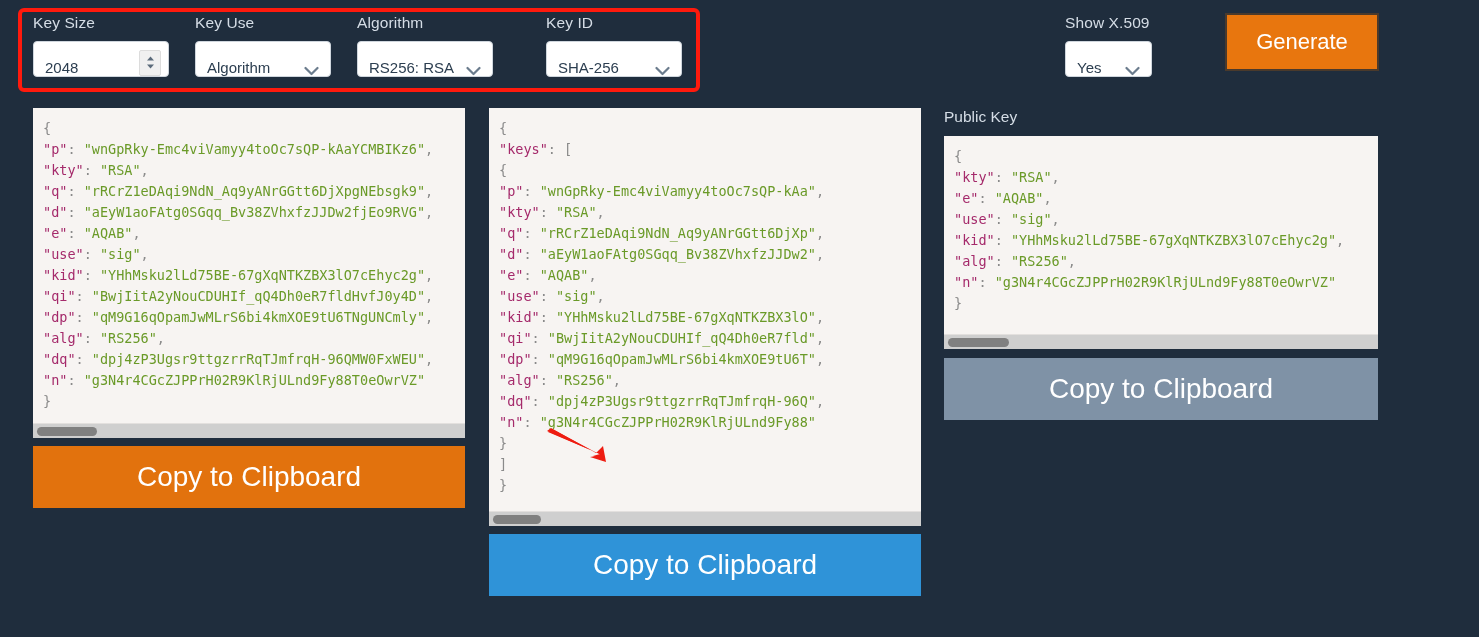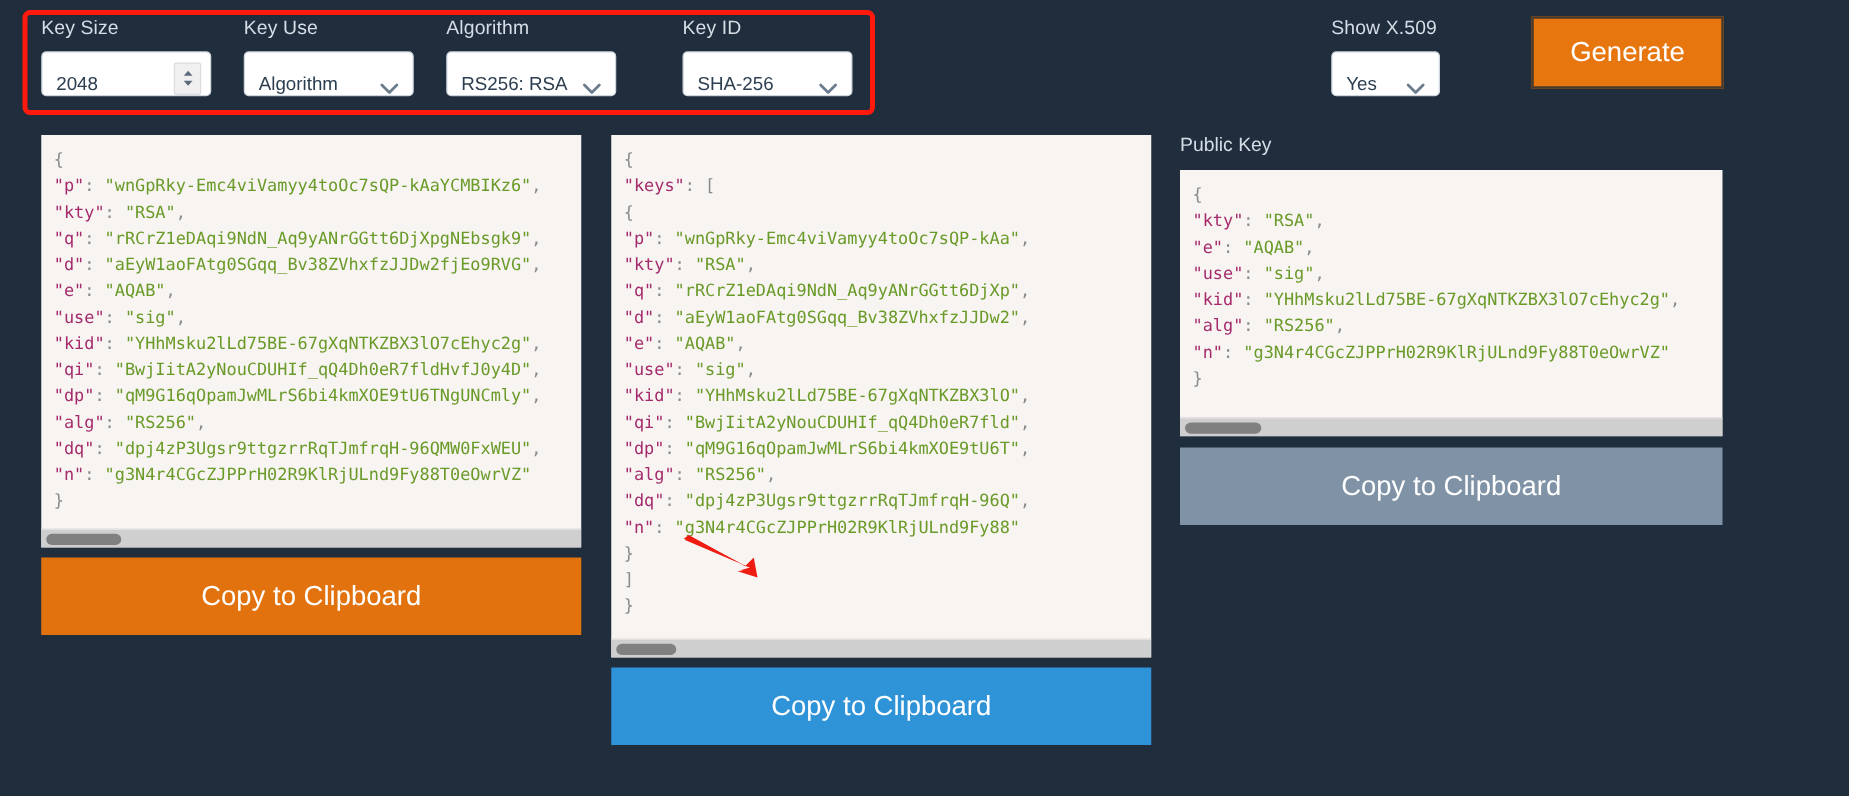--- a/index.html
+++ b/index.html
@@ -165,21 +165,21 @@
   .hthumb {
     position: absolute;
     top: 3px;
     height: 9px;
     background: #808080;
     border-radius: 5px;
   }
 
   .copy-btn {
     color: #ffffff;
-    font-size: 22px;
+    font-size: 28px;
     display: flex;
     align-items: center;
     justify-content: center;
     cursor: pointer;
   }
 
   
   #panel-keypair      { left: 33px; }
   #panel-keypair .code-box { width: 432px; height: 330px; }
   #panel-keypair .copy-btn { width: 432px; height: 62px; background: #e2720d; margin-top: 8px; }

